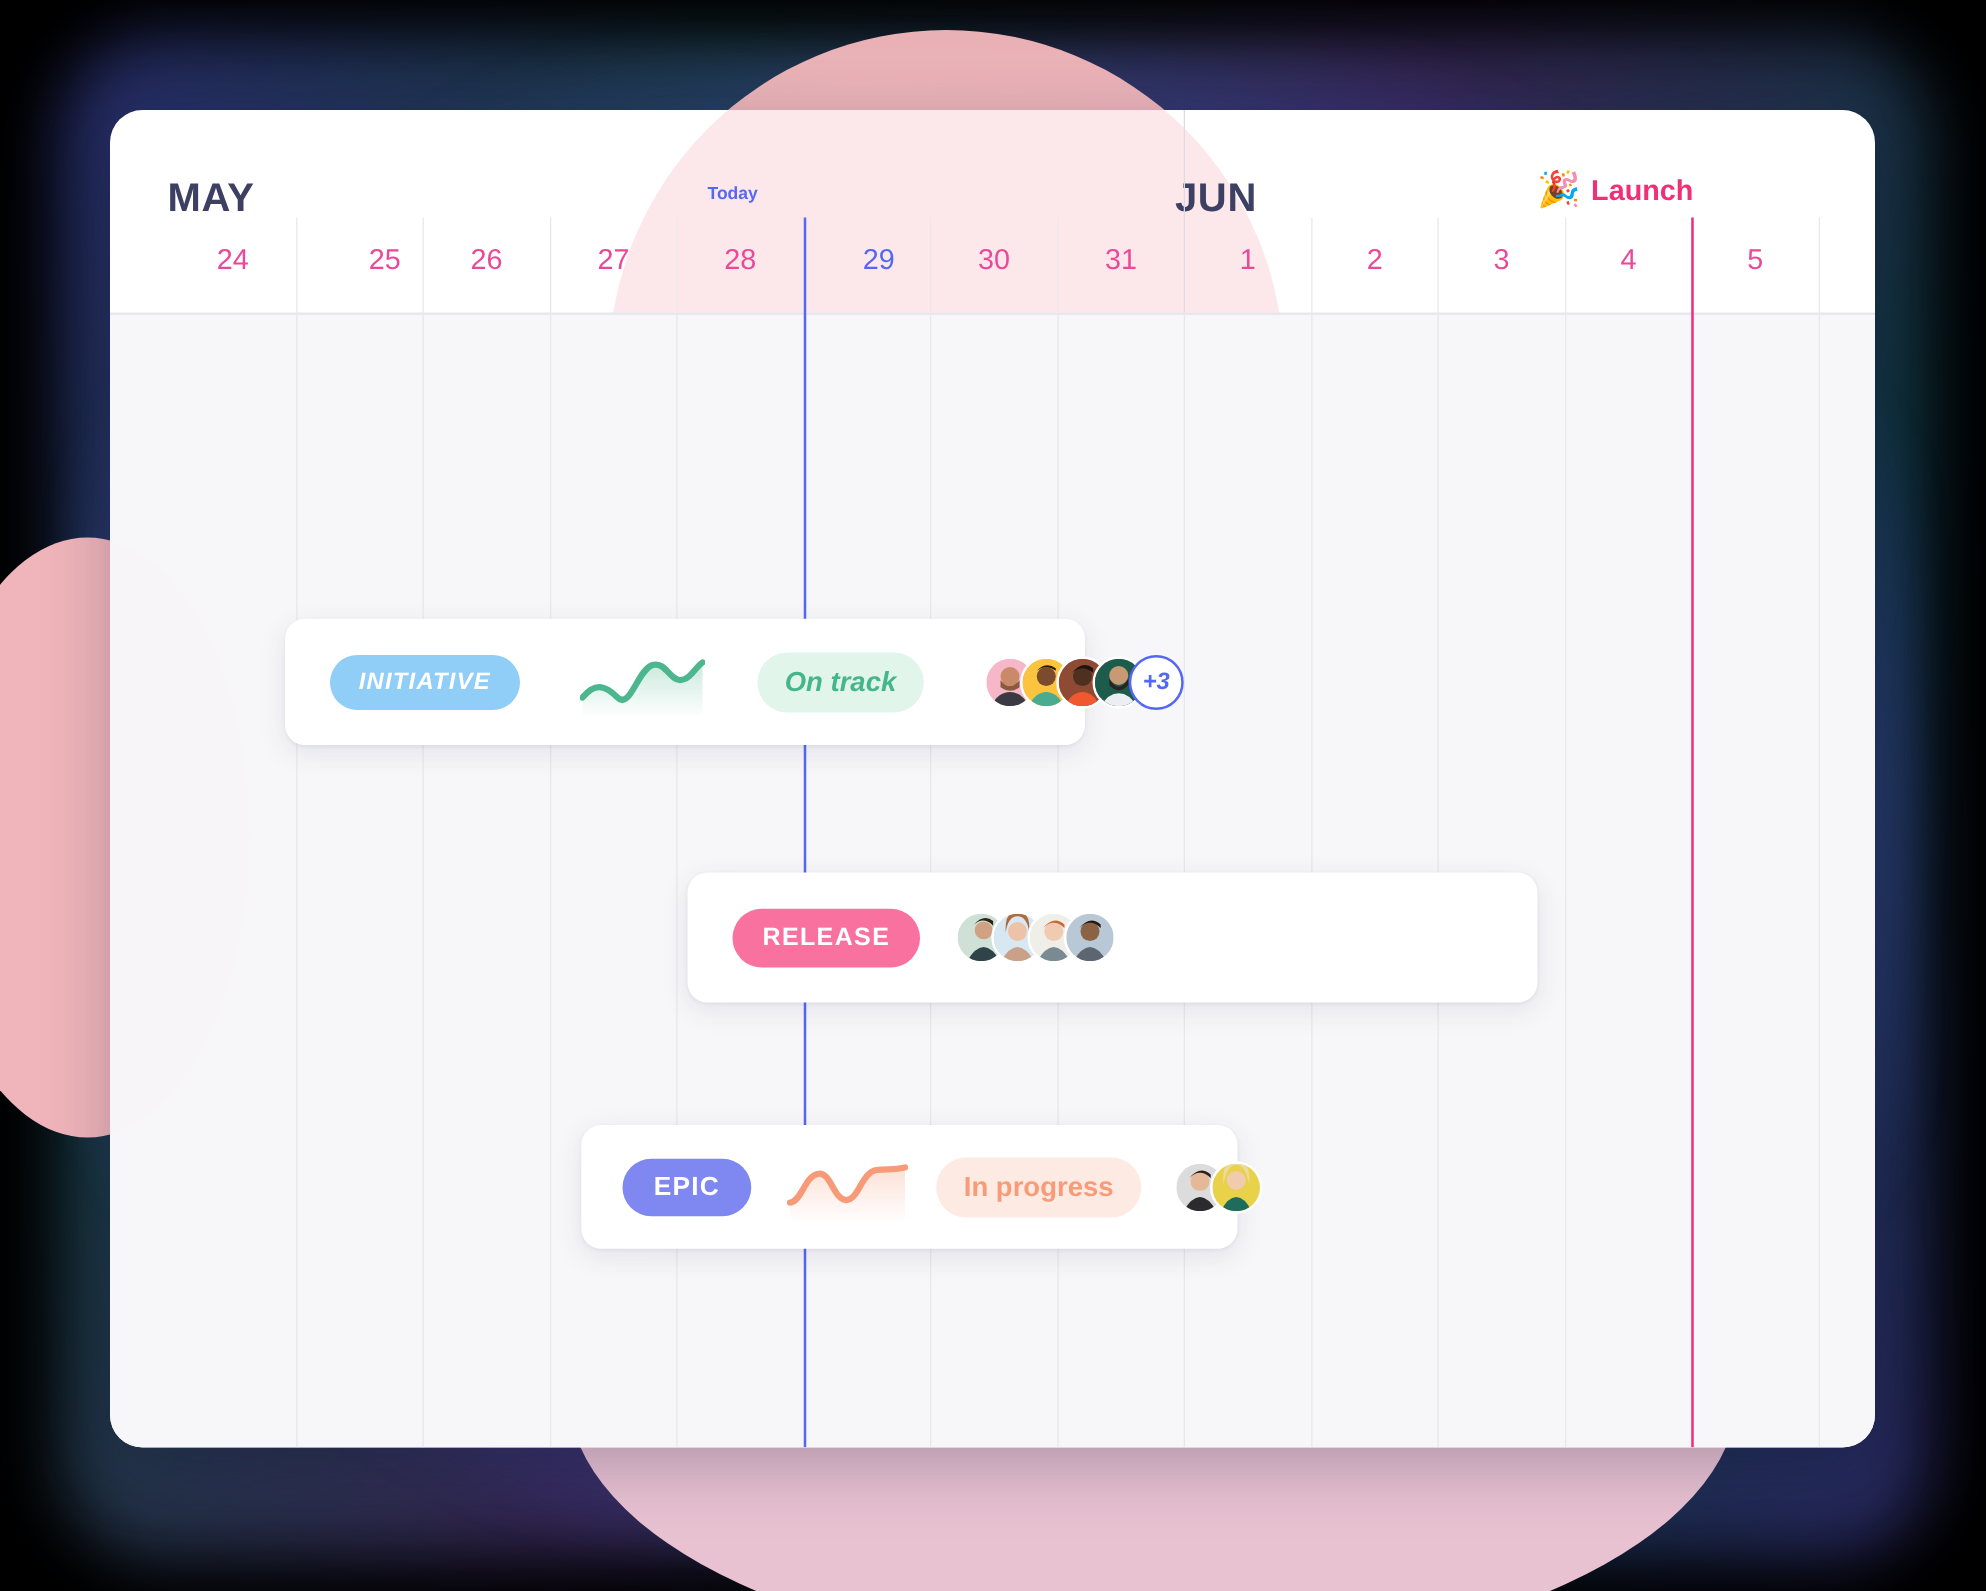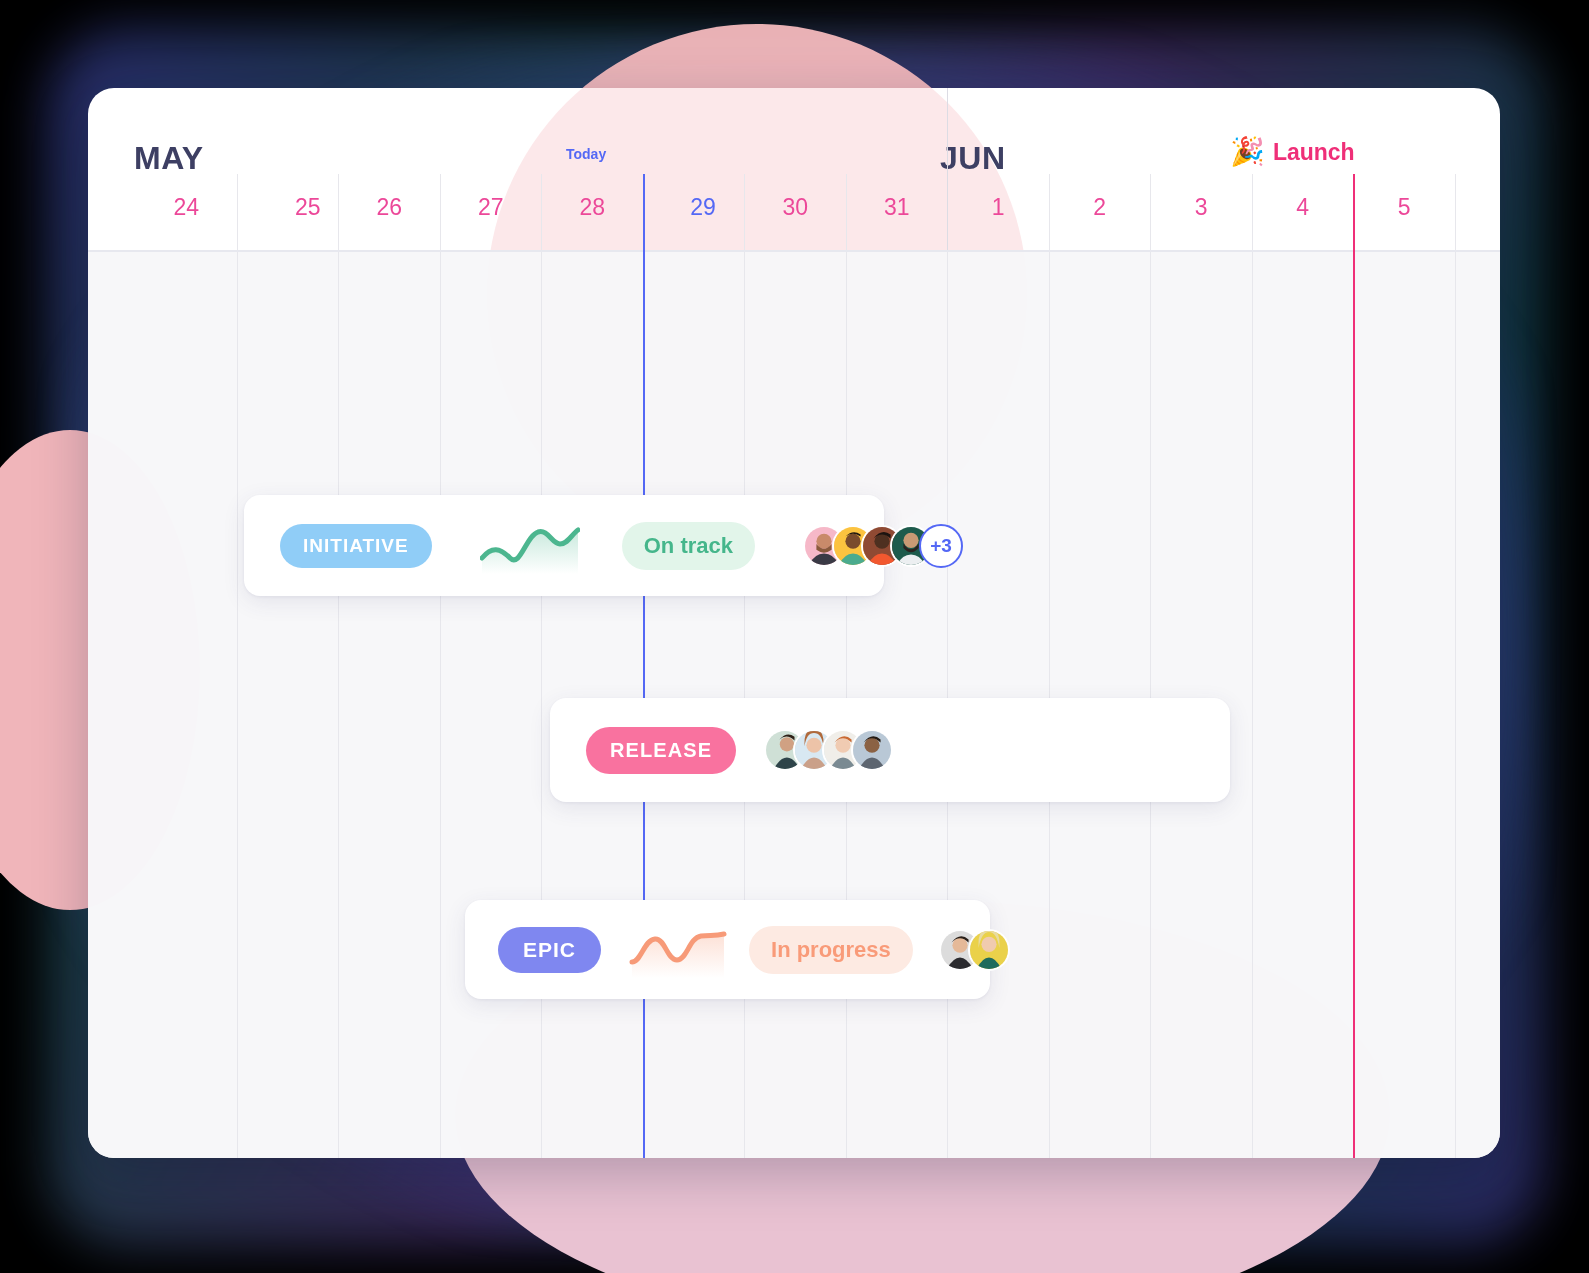--- a/index.html
+++ b/index.html
@@ -445,21 +445,21 @@
           <div class="grid-line" style="left: 859.25px;"></div>
           <div class="grid-line" style="left: 960.75px;"></div>
           <div class="grid-line" style="left: 1062.25px;"></div>
           <div class="grid-line" style="left: 1163.75px;"></div>
           <div class="grid-line" style="left: 1265.25px;"></div>
           <div class="grid-line" style="left: 1366.75px;"></div>
           <div class="today-line" style="left: 554.75px;"></div>
           <div class="launch-line" style="left: 1265.25px;"></div>
         </div>
 
-      <div class="bar" style="left:156px; top:243px; width:640px; height:101px; padding:0 0 0 36px; gap:16px;">
+      <div class="bar" style="left:140px; top:243px; width:640px; height:101px; padding:0 0 0 36px; gap:16px;font-style:italic;">
 
         <div class="pill pill-initiative">INITIATIVE</div>
 
         <div style="margin-left:32px;">
           <svg class="spark" width="100" height="56" viewBox="0 0 100 56" aria-hidden="true">
             <defs>
               <linearGradient id="gradGreen" x1="0" y1="0" x2="0" y2="1">
                 <stop offset="0%" stop-color="#4cb68f" stop-opacity="0.30"></stop>
                 <stop offset="100%" stop-color="#4cb68f" stop-opacity="0"></stop>
               </linearGradient>

